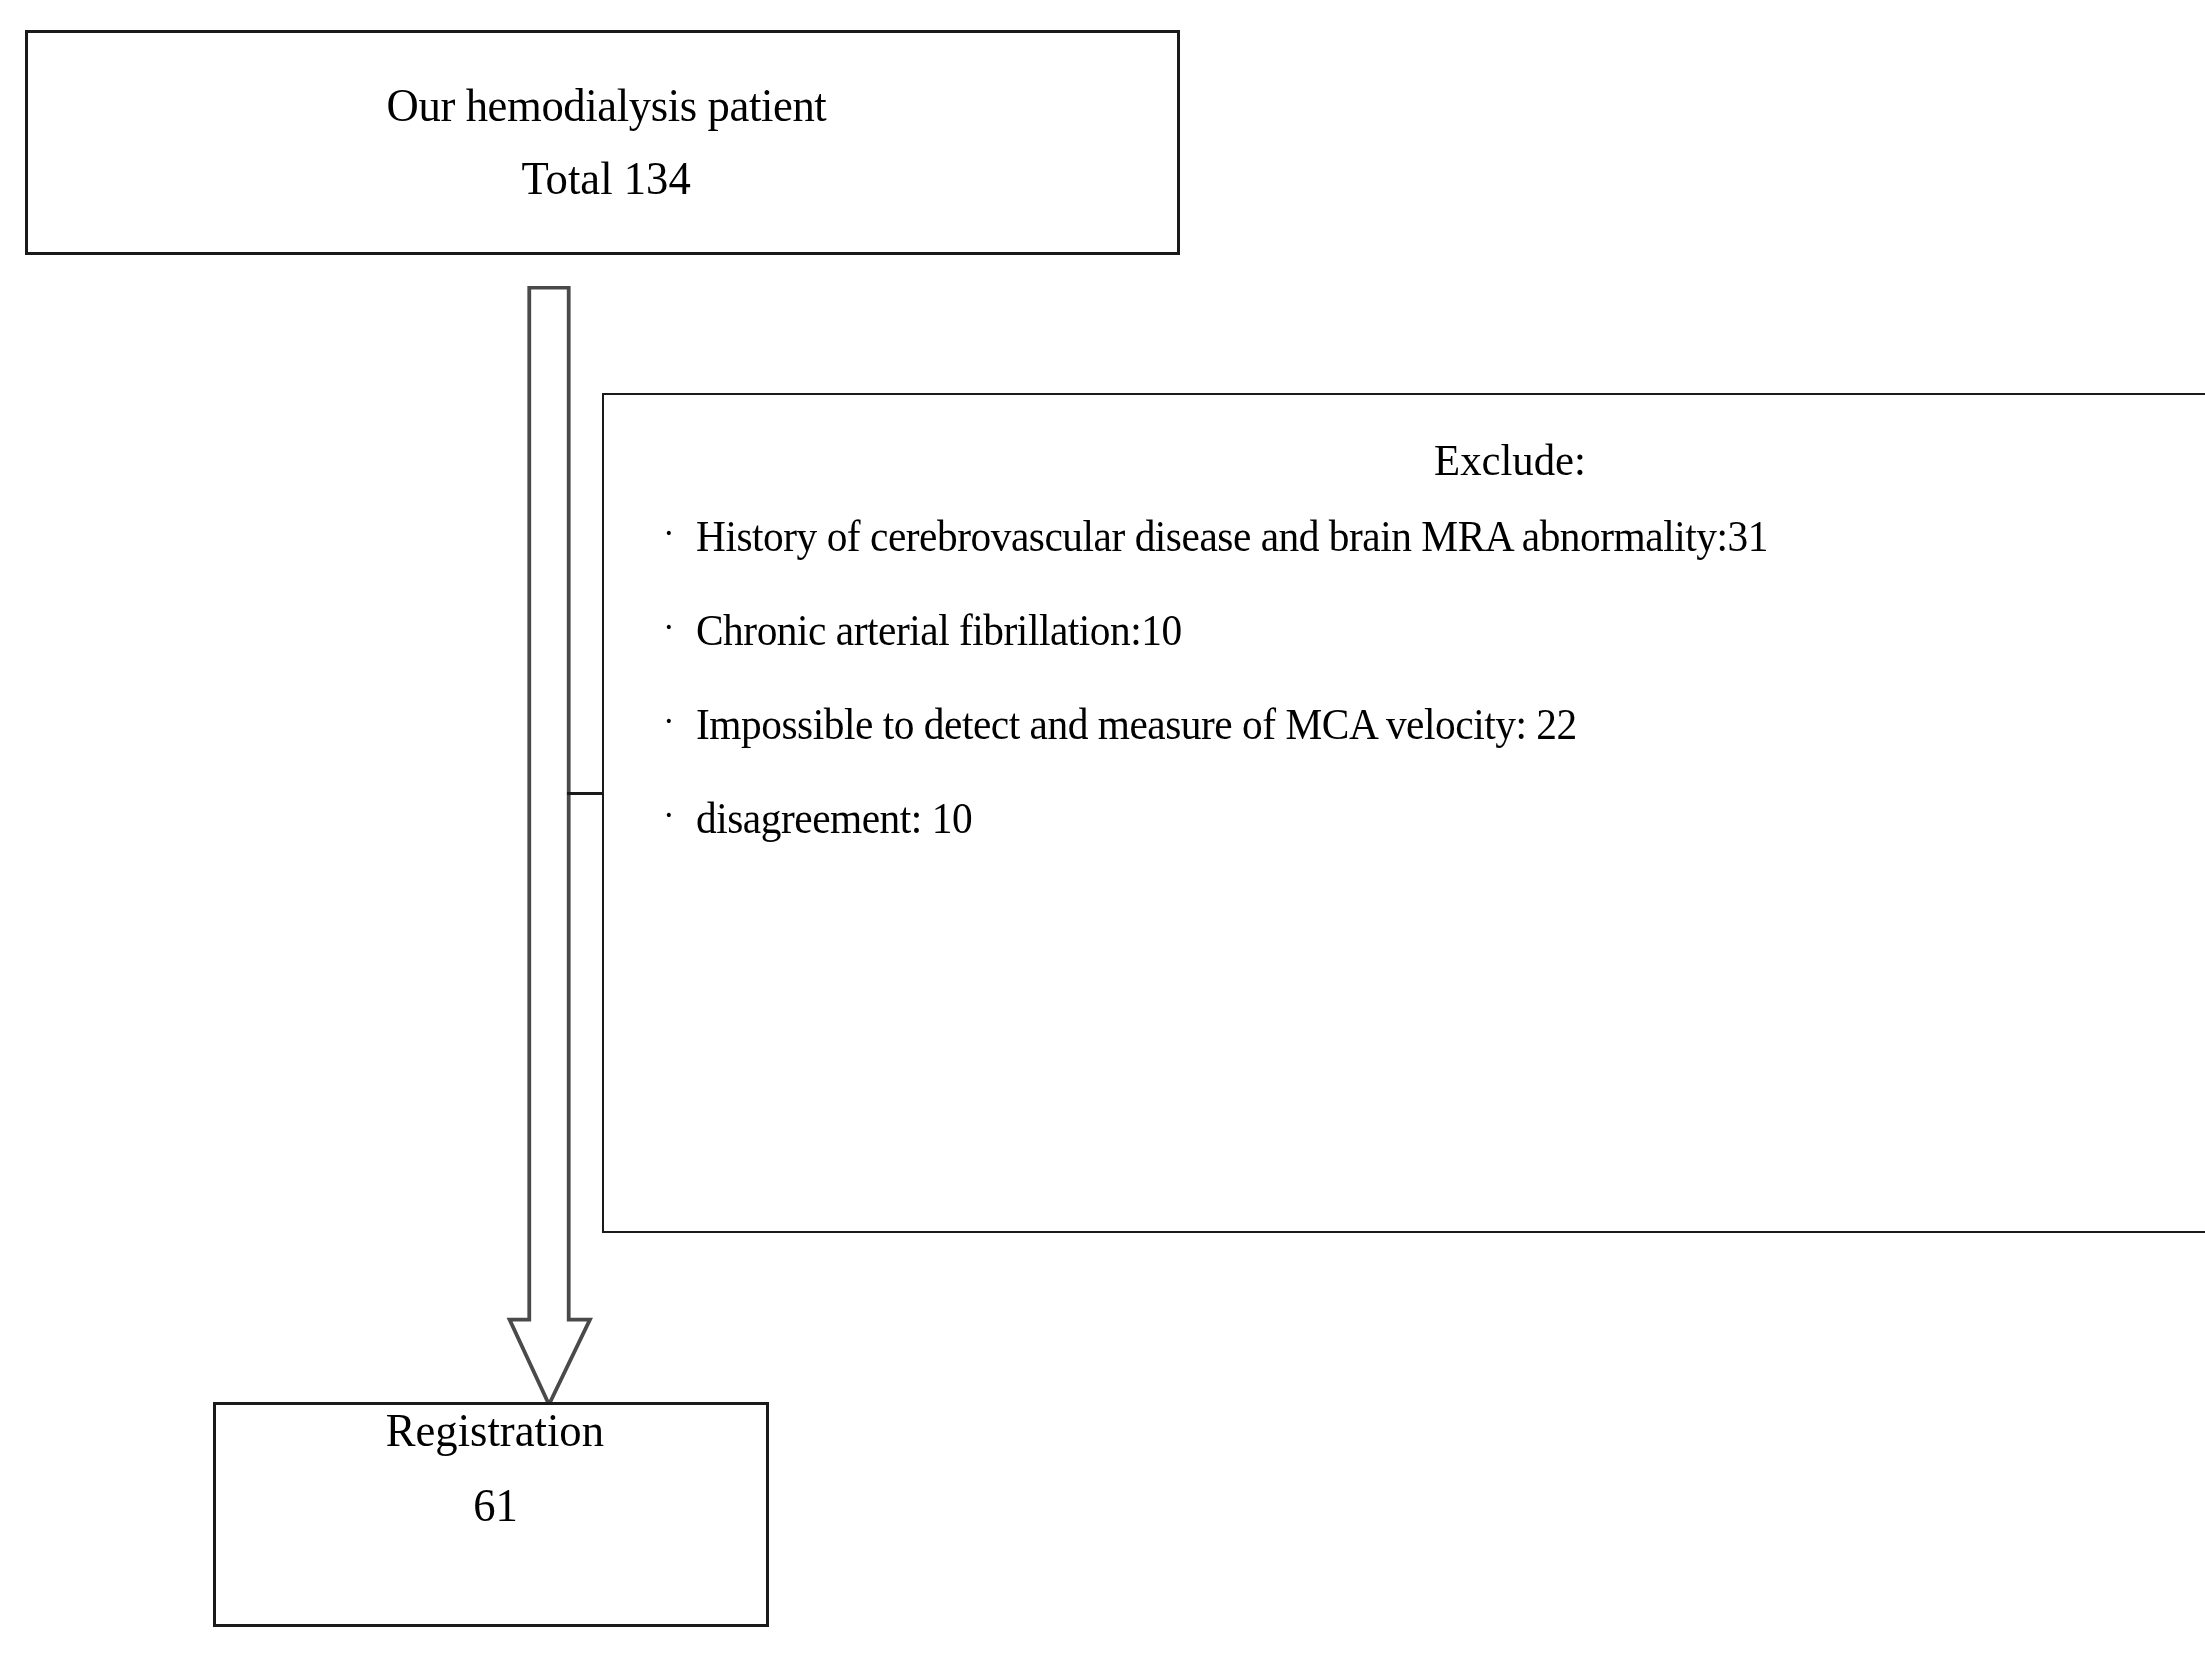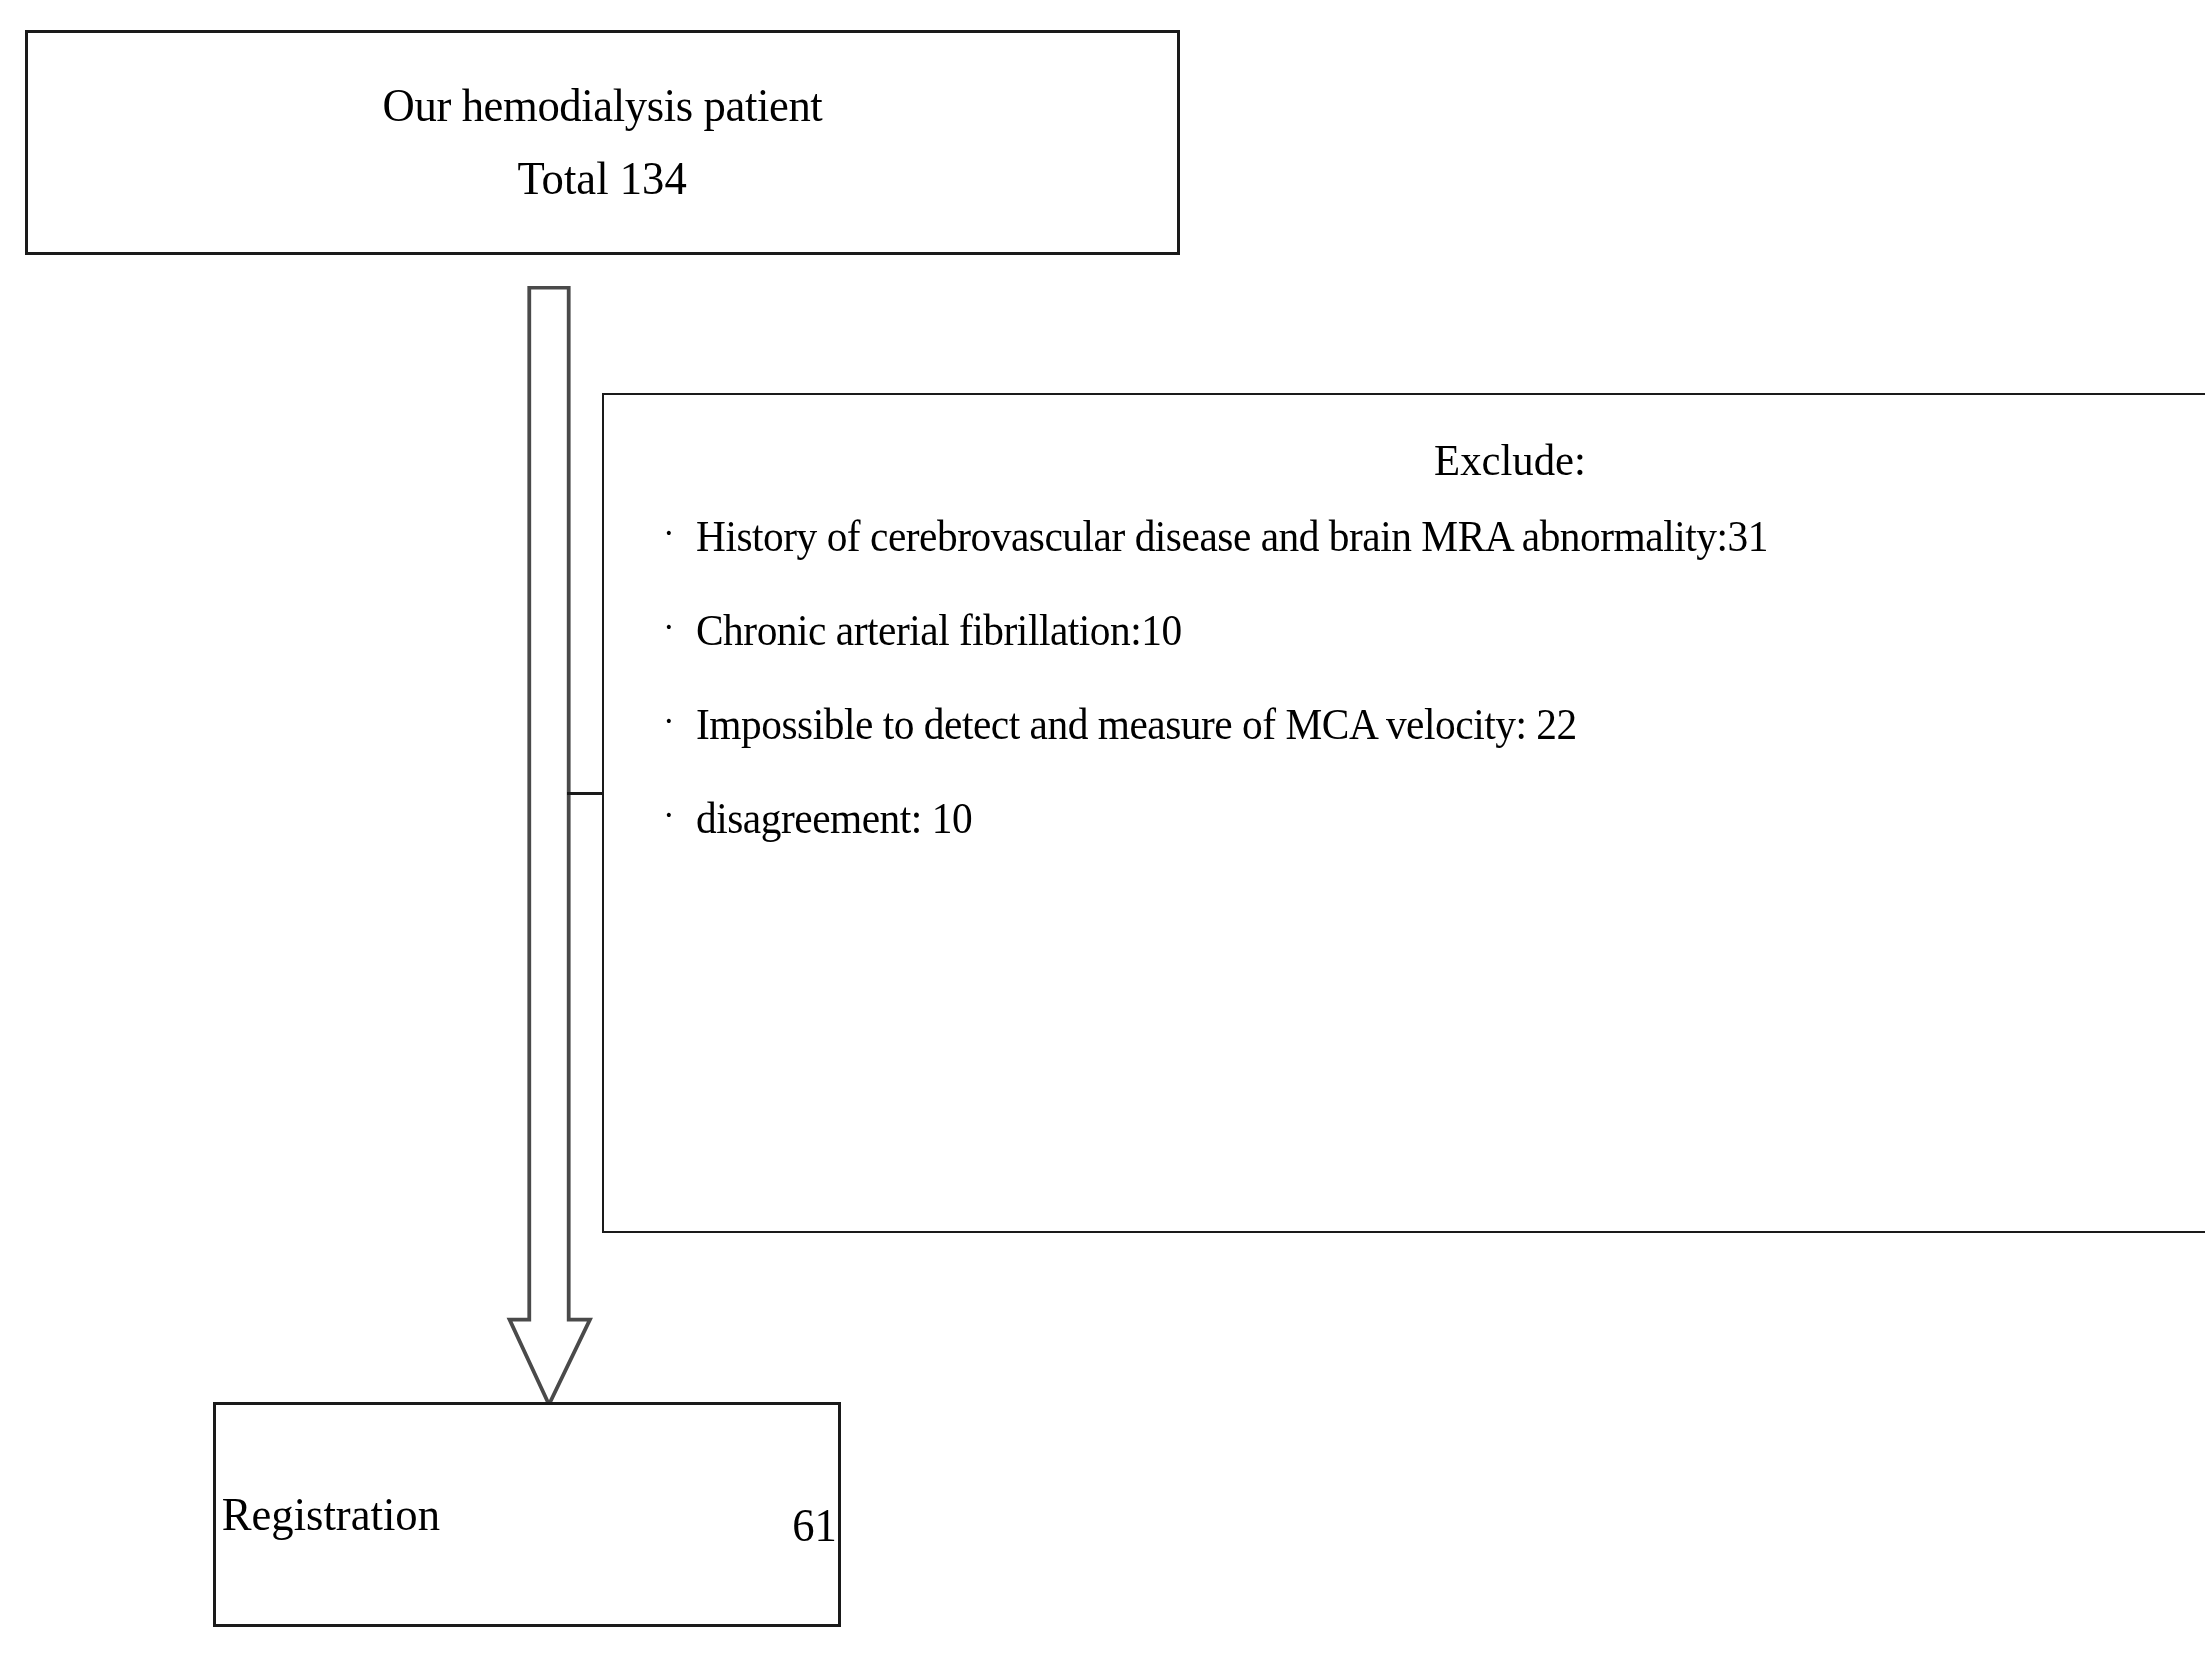--- a/index.html
+++ b/index.html
@@ -19,20 +19,21 @@
     background: #ffffff;
     overflow: hidden;
   }
 
   
   .flow-box {
     position: absolute;
     box-sizing: border-box;
     background: #ffffff;
     border: 3px solid #1a1a1a;
+    padding-left: 8px;
   }
 
   
   #box-top {
     left: 25px;
     top: 30px;
     width: 1155px;
     height: 225px;
     display: flex;
     flex-direction: column;
@@ -99,26 +100,26 @@
     display: inline-block;
     transform: scaleX(0.94);
     transform-origin: left center;
     letter-spacing: -0.5px;
   }
 
   
   #box-registration {
     left: 213px;
     top: 1402px;
-    width: 628px;
+    width: 556px;
     height: 225px;
     display: flex;
-    flex-direction: row;
+    flex-direction: column;
     align-items: center;
-    justify-content: space-between;
+    justify-content: flex-start;
   }
   #box-registration .line-1 {
     font-size: 47px;
     line-height: 1.1;
     transform: scaleX(0.95);
   }
   #box-registration .line-2 {
     font-size: 47px;
     line-height: 1.1;
     margin-top: 23px;

